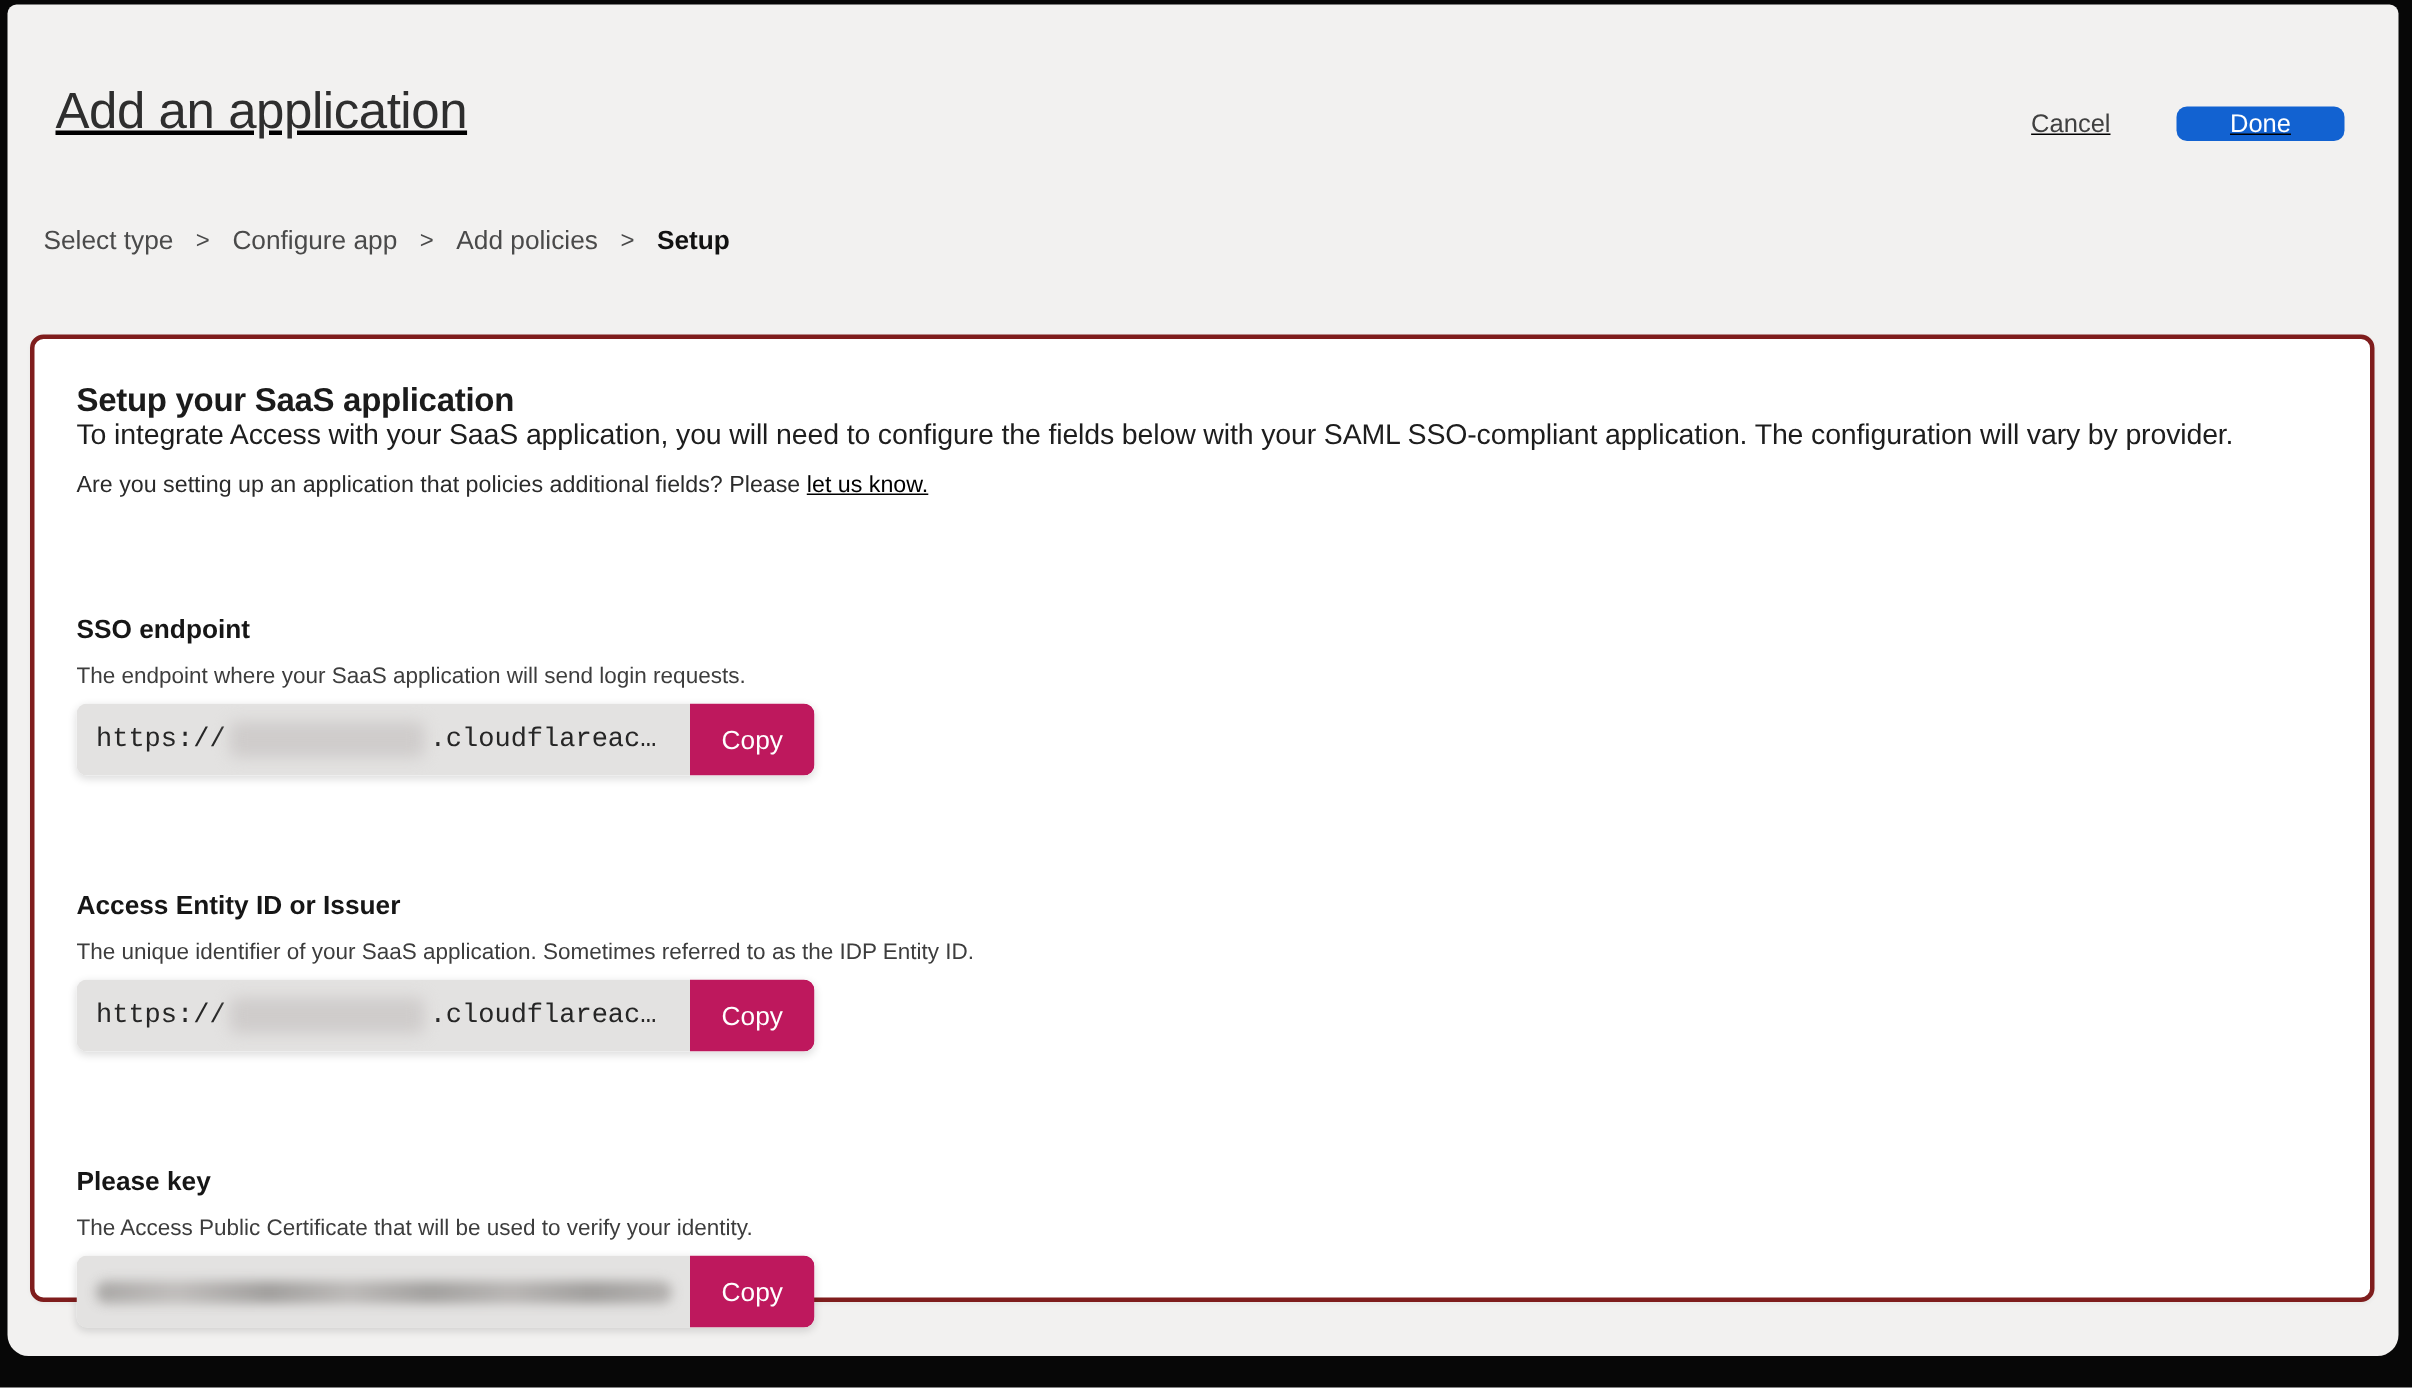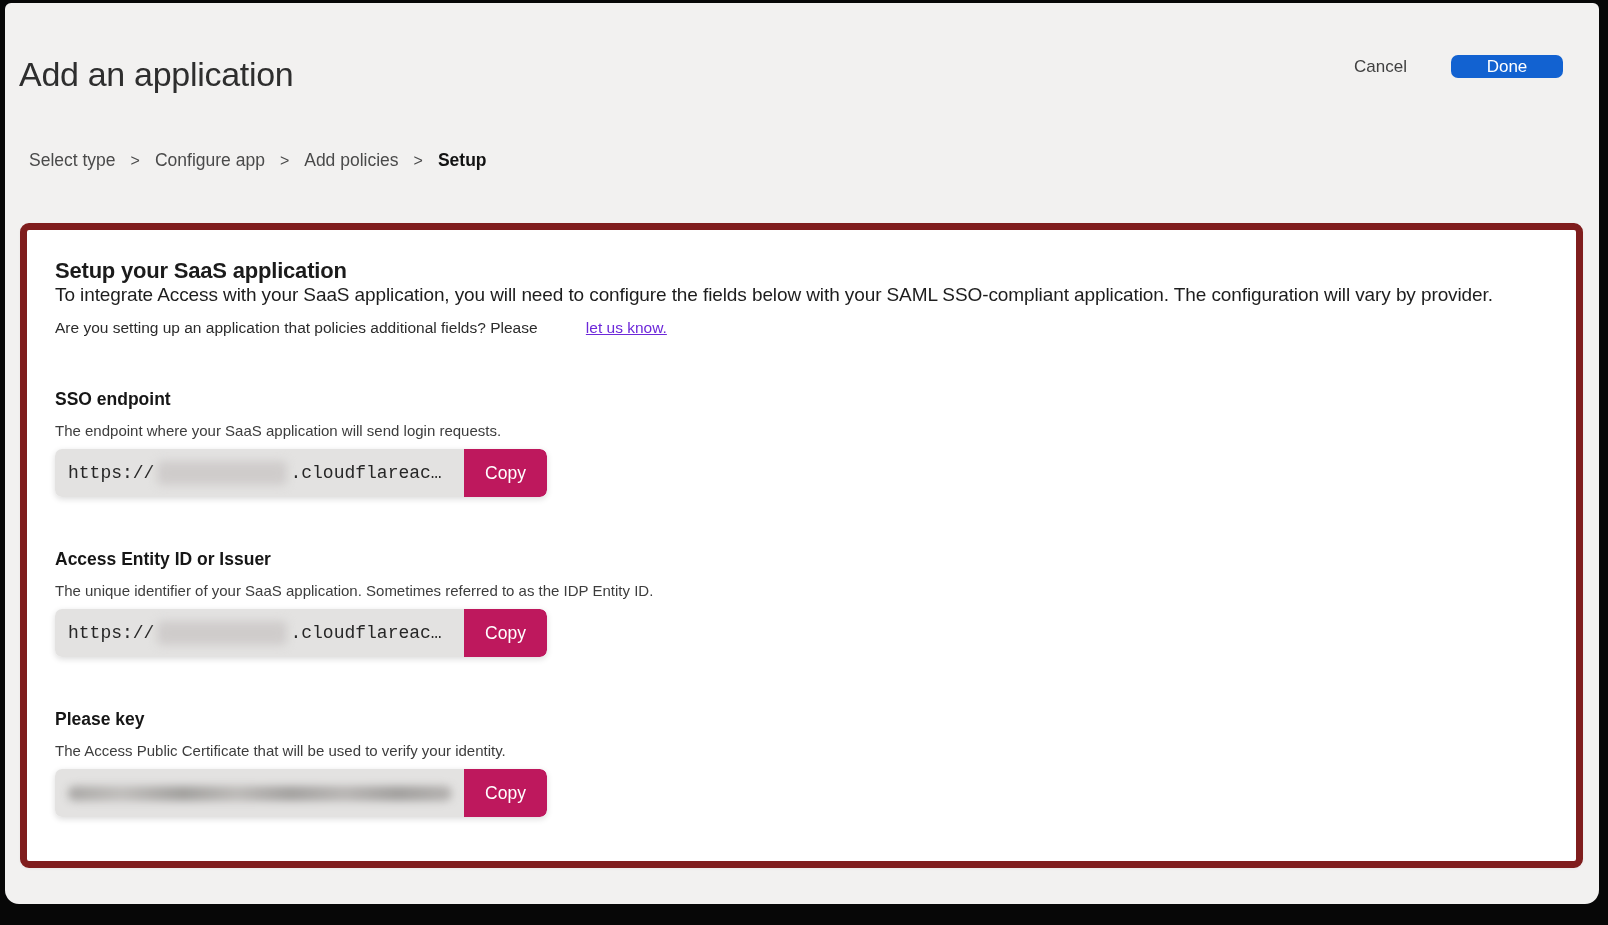--- a/index.html
+++ b/index.html
@@ -16,22 +16,23 @@
     top: 3px; left: 5px; right: 9px; bottom: 21px;
     background: #f2f1f0;
     border-radius: 6px 6px 14px 14px;
     overflow: hidden;
   }
 
   
   .header {
     display: flex;
     justify-content: space-between;
-    align-items: flex-start;
-    padding: 52px 36px 0 14px;
+    align-items: flex-end;
+    padding: 52px 36px 0 32px;
+    text-decoration: underline;
   }
   .page-title {
     font-size: 34px;
     font-weight: 400;
     letter-spacing: -0.3px;
     color: #2e2e2e;
   }
   .header-actions { display: flex; align-items: center; gap: 44px; }
   .cancel-link {
     font-size: 17px;
@@ -62,21 +63,21 @@
     color: #4a4a4a;
   }
   .crumb { cursor: pointer; }
   .crumb-sep { color: #4a4a4a; font-size: 16px; }
   .crumb-current { color: #121212; font-weight: 700; }
 
   
   .card {
     margin: 52px 16px 0 15px;
     background: #ffffff;
-    border: 7px solid #7f1d1d;
+    border: 3px solid #7f1d1d;
     border-radius: 9px;
     box-shadow: 0 1px 3px rgba(0,0,0,0.04);
     padding: 28px 28px 49px 28px;
     height: 645px;
   }
   .card-title {
     font-size: 22px;
     font-weight: 700;
     color: #1b1b1b;
     letter-spacing: -0.2px;
@@ -86,28 +87,27 @@
     font-size: 19px;
     color: #1d1d1d;
     letter-spacing: -0.1px;
   }
   .card-note {
     margin-top: 13px;
     font-size: 15.5px;
     color: #2b2b2b;
   }
   .note-link {
-    color: #6d28d9;
+    color: #000000;
     text-decoration: underline;
     cursor: pointer;
-    margin-left: 44px;
-  }
-
-  
-  .field-section { margin-top: 52px; }
+  }
+
+  
+  .field-section { margin-top: 76px; }
   .section-title {
     font-size: 17.5px;
     font-weight: 700;
     color: #161616;
   }
   .section-desc {
     margin-top: 12px;
     font-size: 15px;
     color: #3d3d3d;
   }

